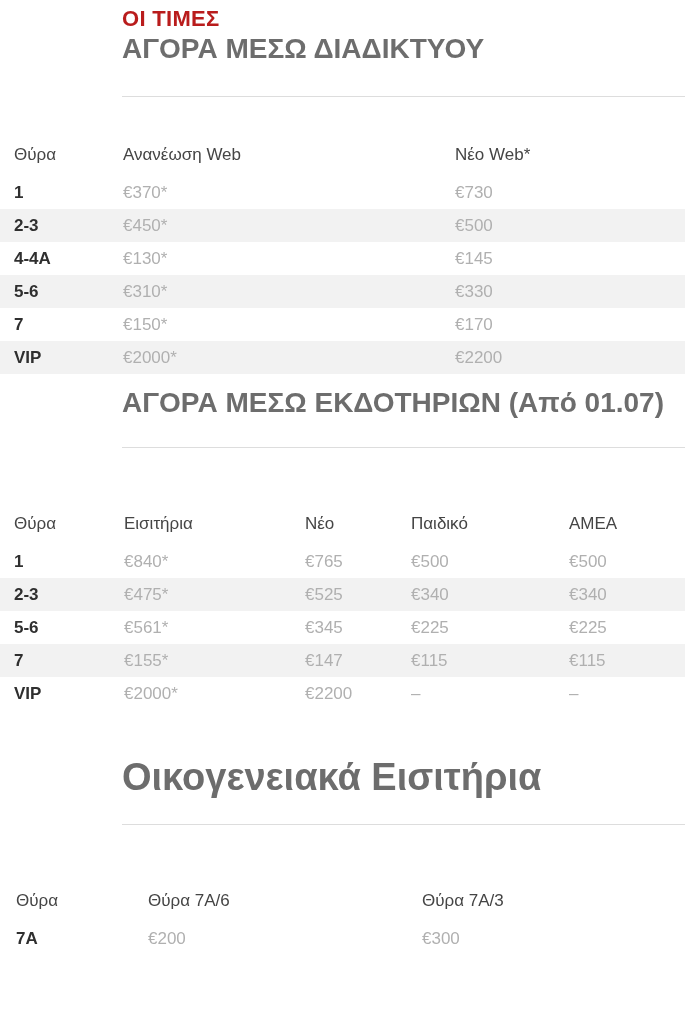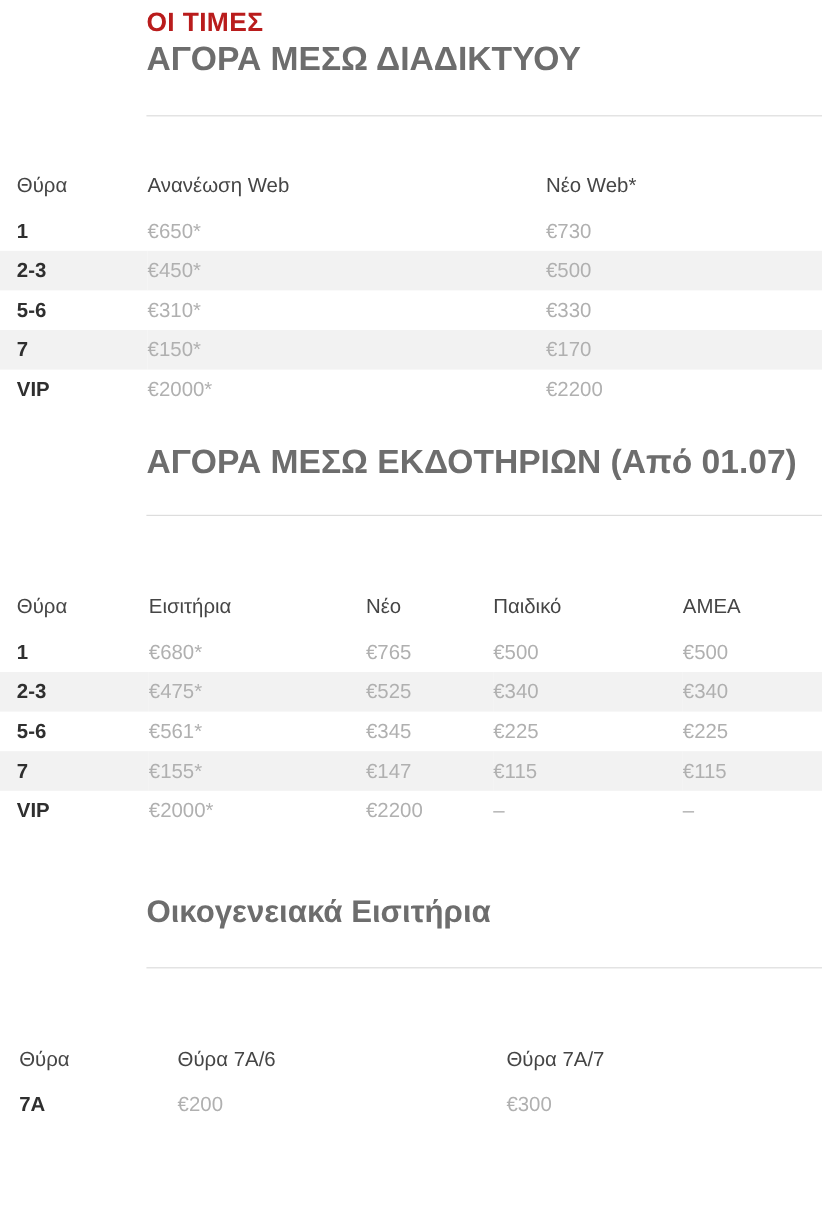--- a/index.html
+++ b/index.html
@@ -13,22 +13,22 @@
     margin:6px 0 0 122px;
     font-size:22px; line-height:26px; font-weight:700;
     color:#b91c1c; white-space:nowrap; letter-spacing:.3px;
   }
   .section-heading {
     margin:0 0 0 122px;
     font-size:28px; line-height:33px; font-weight:700;
     color:#6d6d6d; white-space:nowrap;
   }
   .section-heading.sh1 { }
-  .section-heading.sh2 { margin-top:27px; }
-  .section-heading.sh3 { margin-top:49px; font-size:26px; line-height:36px; }
+  .section-heading.sh2 { margin-top:12px; }
+  .section-heading.sh3 { margin-top:49px; font-size:38px; line-height:36px; }
   hr.rule {
     border:0; border-top:1px solid #dddddd; height:0;
     margin:31px 0 0 122px;
   }
   hr.rule.r2 { margin-top:28px; }
   hr.rule.r3 { margin-top:29px; }
   table.price-table {
     width:685px; border-collapse:collapse; table-layout:fixed;
     margin-top:22px;
   }
@@ -64,27 +64,32 @@
   <thead>
     <tr>
       <th>Θύρα</th>
       <th>Ανανέωση Web</th>
       <th>Νέο Web*</th>
     </tr>
   </thead>
   <tbody>
     <tr>
       <td class="gate">1</td>
-      <td class="price">€650*</td>
+      <td class="price">€370*</td>
       <td class="price">€730</td>
     </tr>
     <tr>
       <td class="gate">2-3</td>
       <td class="price">€450*</td>
       <td class="price">€500</td>
+    </tr>
+    <tr>
+      <td class="gate">4-4A</td>
+      <td class="price">€130*</td>
+      <td class="price">€145</td>
     </tr>
     <tr>
       <td class="gate">5-6</td>
       <td class="price">€310*</td>
       <td class="price">€330</td>
     </tr>
     <tr>
       <td class="gate">7</td>
       <td class="price">€150*</td>
       <td class="price">€170</td>
@@ -112,21 +117,21 @@
       <th>Θύρα</th>
       <th>Εισιτήρια</th>
       <th>Νέο</th>
       <th>Παιδικό</th>
       <th>ΑΜΕΑ</th>
     </tr>
   </thead>
   <tbody>
     <tr>
       <td class="gate">1</td>
-      <td class="price">€680*</td>
+      <td class="price">€840*</td>
       <td class="price">€765</td>
       <td class="price">€500</td>
       <td class="price">€500</td>
     </tr>
     <tr>
       <td class="gate">2-3</td>
       <td class="price">€475*</td>
       <td class="price">€525</td>
       <td class="price">€340</td>
       <td class="price">€340</td>
@@ -160,21 +165,21 @@
 <table class="price-table t3">
   <colgroup>
       <col style="width:148px">
       <col style="width:274px">
       <col>
     </colgroup>
   <thead>
     <tr>
       <th>Θύρα</th>
       <th>Θύρα 7Α/6</th>
-      <th>Θύρα 7Α/7</th>
+      <th>Θύρα 7Α/3</th>
     </tr>
   </thead>
   <tbody>
     <tr>
       <td class="gate">7A</td>
       <td class="price">€200</td>
       <td class="price">€300</td>
     </tr>
   </tbody>
 </table>

